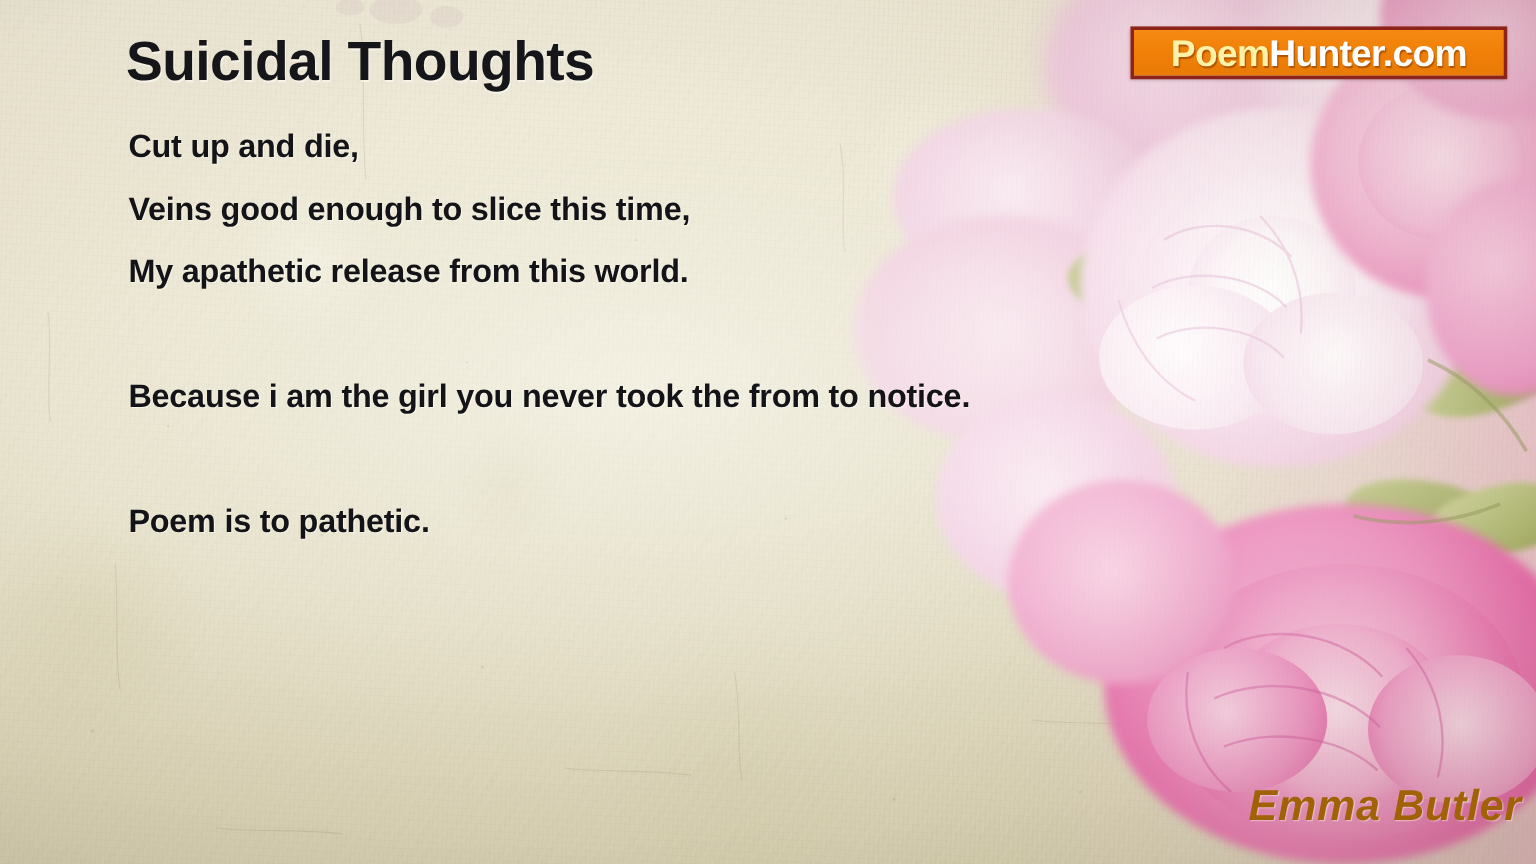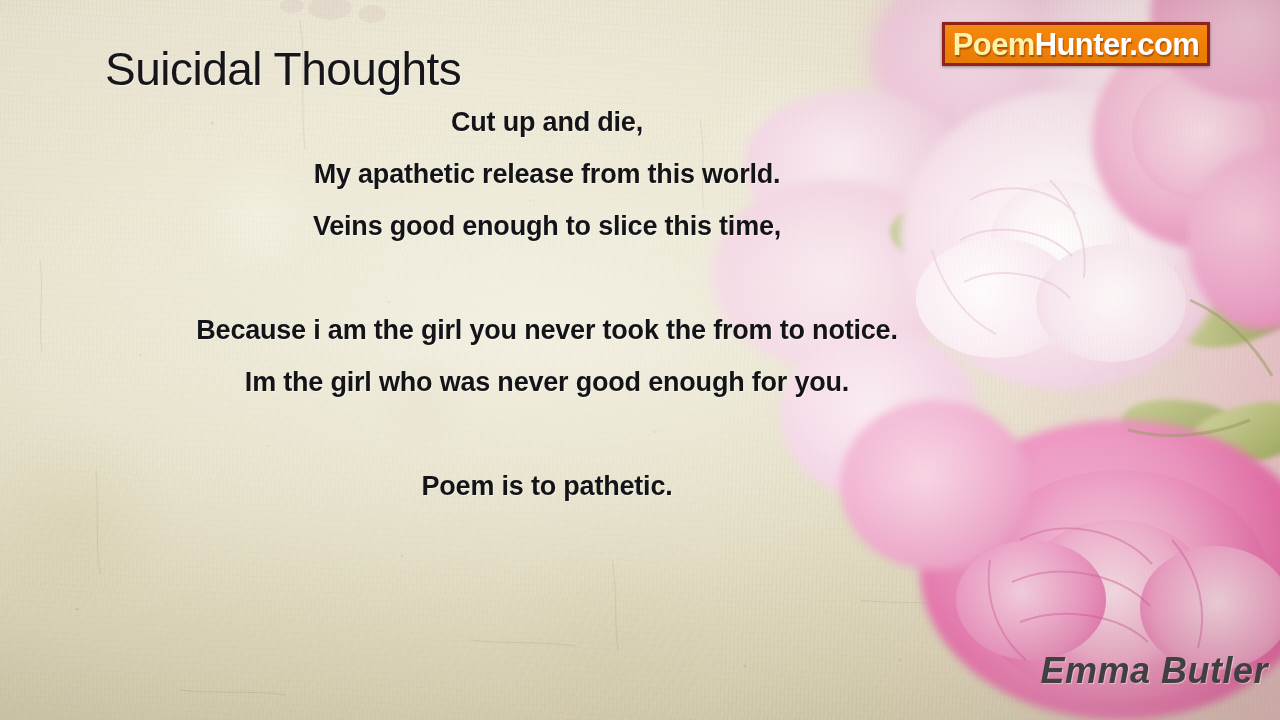--- a/index.html
+++ b/index.html
@@ -86,52 +86,50 @@
     background-image:
       repeating-linear-gradient(92deg, rgba(160,150,118,0.10) 0px, rgba(160,150,118,0.10) 1px, rgba(255,255,255,0) 1px, rgba(255,255,255,0) 4px);
   }
 
   
   .poem-title {
     position: absolute;
     left: 105px;
     top: 24px;
     font-size: 46px;
-    font-weight: normal;
+    font-weight: bold;
     color: #16161a;
     letter-spacing: -0.5px;
     text-shadow: 1px 1px 0 rgba(255,255,250,0.55);
     white-space: nowrap;
-    margin-top: 18px;
   }
   .poem-body {
     position: absolute;
     left: 107px;
     top: 96px;
     width: 880px;
-    text-align: center;
   }
   .poem-line {
     height: 52px;
     line-height: 52px;
     font-size: 27px;
     font-weight: bold;
     color: #141418;
     letter-spacing: -0.2px;
     white-space: nowrap;
     text-shadow: 1px 1px 0 rgba(255,255,250,0.50);
   }
   .poem-line.blank { color: transparent; }
 
   
   .logo {
     position: absolute;
     left: 942px;
     top: 22px;
-    width: 268px;
+    width: 314px;
     height: 44px;
     background: linear-gradient(180deg, #f58a12 0%, #f07f07 50%, #e87c06 100%);
     border: 3px solid #8e2319;
     box-sizing: border-box;
     display: flex;
     align-items: center;
     justify-content: center;
     box-shadow: 0 1px 3px rgba(0,0,0,0.35);
   }
   .logo-text {
@@ -146,21 +144,21 @@
   .logo-hunter { color: #ffffff; }
 
   
   .author {
     position: absolute;
     right: 12px;
     top: 650px;
     font-size: 36px;
     font-weight: bold;
     font-style: italic;
-    color: #404040;
+    color: #a16207;
     letter-spacing: 0.5px;
     text-shadow: 1px 1px 1px rgba(255,255,250,0.45);
     white-space: nowrap;
   }
 </style>
 </head>
 <body>
 
 <div id="stage">
 
@@ -256,25 +254,24 @@
     <div class="flora-haze"></div>
     <div class="flora-texture"></div>
   </div>
 
   <div class="bg-vignette"></div>
 
   <div class="poem-title">Suicidal Thoughts</div>
 
   <div class="poem-body">
     <div class="poem-line">Cut up and die,</div>
+    <div class="poem-line">Veins good enough to slice this time,</div>
     <div class="poem-line">My apathetic release from this world.</div>
-    <div class="poem-line">Veins good enough to slice this time,</div>
     <div class="poem-line blank"></div>
     <div class="poem-line">Because i am the girl you never took the from to notice.</div>
-    <div class="poem-line">Im the girl who was never good enough for you.</div>
     <div class="poem-line blank"></div>
     <div class="poem-line">Poem is to pathetic.</div>
   </div>
 
   <div class="logo">
     <span class="logo-text"><span class="logo-poem">Poem</span><span class="logo-hunter">Hunter.com</span></span>
   </div>
 
   <div class="author">Emma Butler</div>
 

